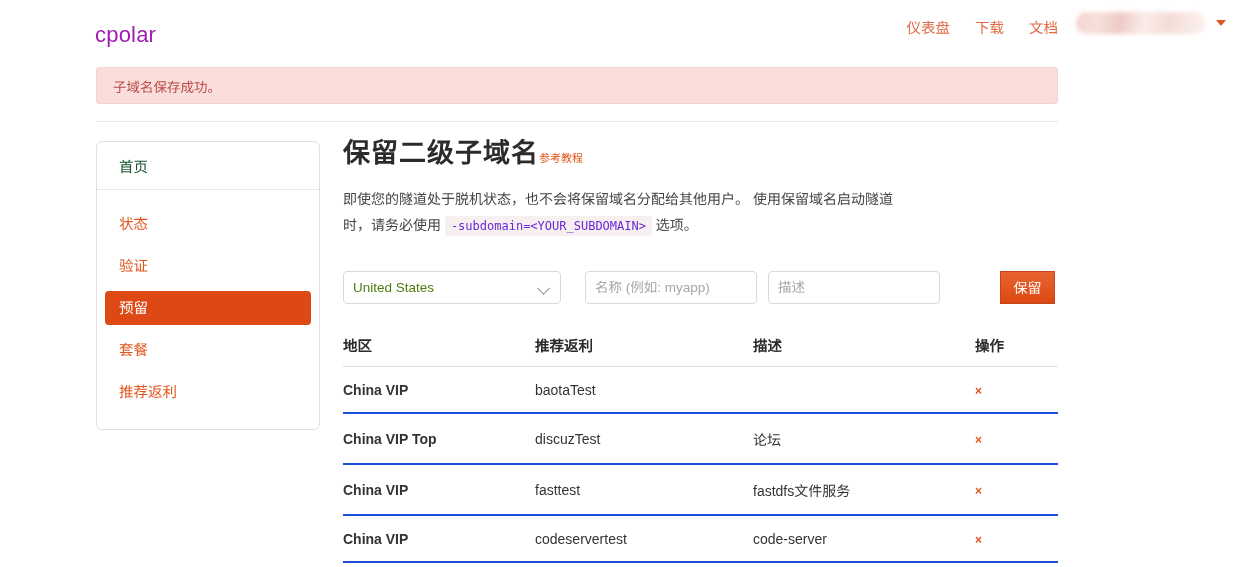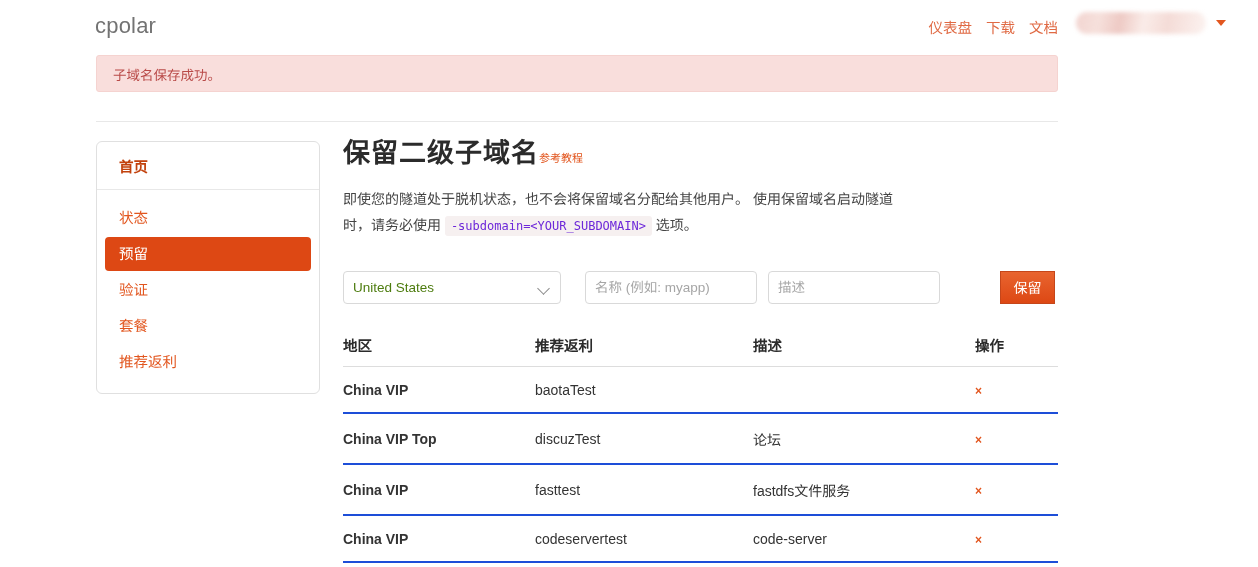--- a/index.html
+++ b/index.html
@@ -18,31 +18,31 @@
 
   
   .header {
     position: absolute;
     left: 0; top: 0;
     width: 1258px;
     height: 52px;
   }
   .brand {
     position: absolute;
-    left: 95px; top: 13px;
+    left: 95px; top: 22px;
     font-size: 22px;
-    color: #737373;
+    color: #a21caf;
     letter-spacing: 0.2px;
     font-weight: 400;
   }
   .nav {
     position: absolute;
     right: 200px; top: 16px;
     display: flex;
-    gap: 14px;
+    gap: 25px;
   }
   .nav-link {
     font-size: 14.5px;
     color: #e06a44;
     text-decoration: none;
     cursor: pointer;
     white-space: nowrap;
   }
   .user-area {
     position: absolute;
@@ -68,21 +68,21 @@
   .caret {
     width: 0; height: 0;
     border-left: 5px solid transparent;
     border-right: 5px solid transparent;
     border-top: 6px solid #e2561f;
   }
 
   
   .alert {
     position: absolute;
-    left: 96px; top: 55px;
+    left: 96px; top: 67px;
     width: 962px;
     height: 37px;
     background: #f9dedc;
     border: 1px solid #f5d3d0;
     border-radius: 3px;
     display: flex;
     align-items: center;
     padding-left: 16px;
   }
   .alert-text {
@@ -109,32 +109,31 @@
     background: #ffffff;
     padding: 0;
     overflow: hidden;
   }
   .sidebar-head {
     padding: 13px 0 13px 22px;
     border-bottom: 1px solid #e8e8e8;
   }
   .sidebar-head-link {
     font-size: 14.5px;
-    color: #c2410c;
+    color: #14532d;
     text-decoration: none;
     cursor: pointer;
-    font-weight: bold;
   }
   .sidebar-list {
     padding: 9px 8px 12px 8px;
   }
   .sidebar-item {
     display: block;
     padding: 8px 0 8px 14px;
-    margin: 2px 0;
+    margin: 8px 0;
     font-size: 14.5px;
     color: #e2561f;
     text-decoration: none;
     border-radius: 4px;
     cursor: pointer;
     line-height: 18px;
   }
   .sidebar-item.active {
     background: #dd4814;
     color: #ffffff;
@@ -312,22 +311,22 @@
   </div>
 
   <div class="divider"></div>
 
   <div class="sidebar">
     <div class="sidebar-head">
       <a class="sidebar-head-link">首页</a>
     </div>
     <div class="sidebar-list">
       <a class="sidebar-item">状态</a>
+      <a class="sidebar-item">验证</a>
       <a class="sidebar-item active">预留</a>
-      <a class="sidebar-item">验证</a>
       <a class="sidebar-item">套餐</a>
       <a class="sidebar-item">推荐返利</a>
     </div>
   </div>
 
   <div class="main">
     <div class="title-row">
       <h1 class="page-title">保留二级子域名</h1>
       <a class="tutorial-link">参考教程</a>
     </div>

